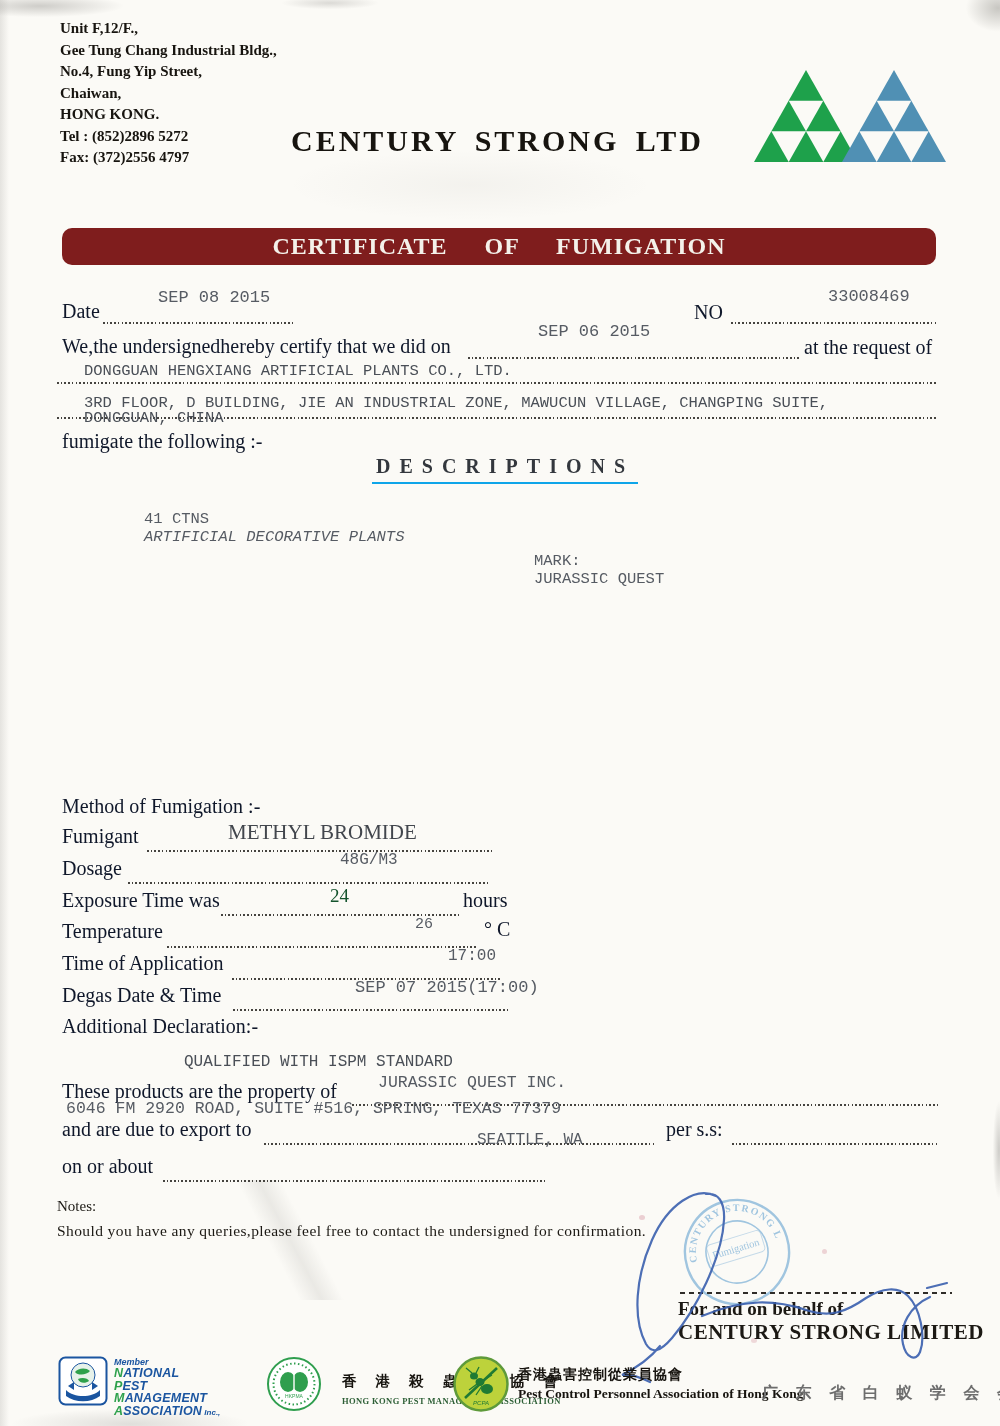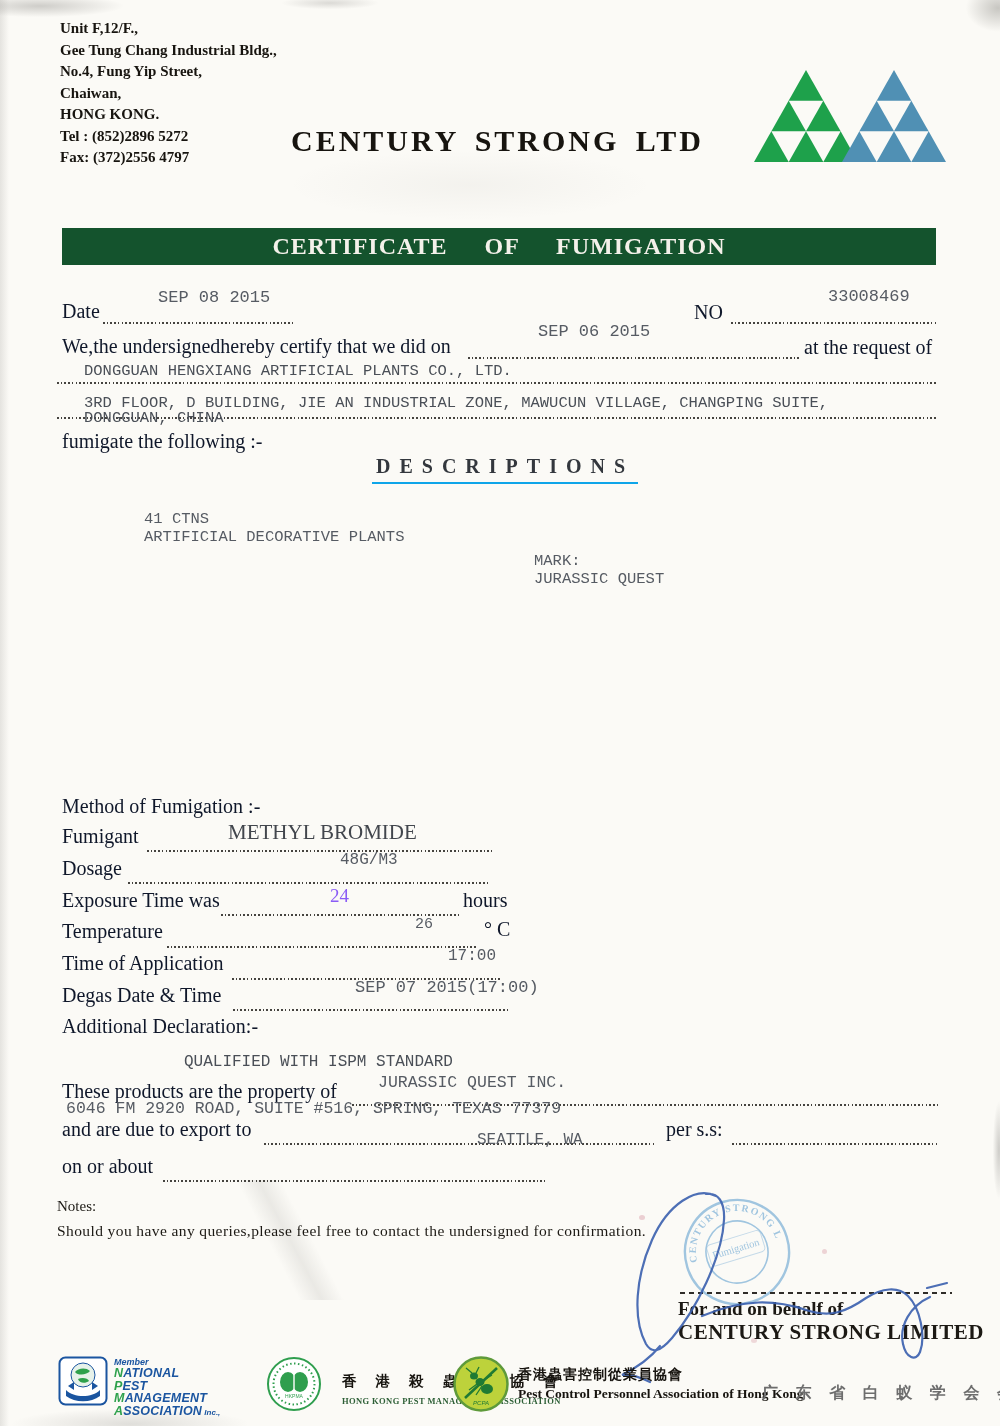--- a/index.html
+++ b/index.html
@@ -12,23 +12,23 @@
   .lab{position:absolute;white-space:nowrap;font-size:20px;font-weight:normal;color:#0f172a;}
   .dotl{position:absolute;height:2px;
     background-image:repeating-linear-gradient(90deg,#45433f 0 1.6px,transparent 1.6px 3.7px);}
   .dashl{position:absolute;height:2px;
     background-image:repeating-linear-gradient(90deg,#2f2c28 0 5px,transparent 5px 9px);}
   .typed{position:absolute;white-space:nowrap;
     font-family:"Liberation Mono","DejaVu Sans Mono",monospace;color:#565b63;}
   .typed.dark{color:#4a4f57;}
   .serifval{position:absolute;white-space:nowrap;font-family:"Liberation Serif",serif;color:#42464d;}
   .banner{
-    position:absolute;left:62px;top:228px;width:874px;height:37px;background:#14532d;
+    position:absolute;left:62px;top:228px;width:874px;height:37px;background:#7f1d1d;
     color:#f4f1ea;text-align:center;line-height:37px;font-size:24px;font-weight:bold;
-    letter-spacing:1px;word-spacing:30px;
+    letter-spacing:1px;word-spacing:30px;border-radius:10px;
   }
   .addr{position:absolute;left:60px;top:18px;font-size:15px;font-weight:bold;line-height:21.5px;color:#17140f;}
   .cjk{font-family:"DejaVu Sans","Liberation Sans",sans-serif;}
   .desc-title{
     position:absolute;left:372px;top:455px;font-family:Liberation Serif, serif;
     font-weight:bold;font-size:20px;letter-spacing:9px;color:#33373d;
     border-bottom:2px solid #0ea5e9;padding:0 4px 4px 4px;
   }
   .npma-line{font-family:"Liberation Sans",sans-serif;font-style:italic;font-weight:bold;
     font-size:12.5px;line-height:12.5px;color:#1b55a0;letter-spacing:.2px;}
@@ -101,37 +101,37 @@
 
   <div class="typed dark" style="left:84px;top:362px;font-size:15.5px;">DONGGUAN HENGXIANG ARTIFICIAL PLANTS CO., LTD.</div>
   <div class="dotl" style="left:57px;top:382px;width:881px;"></div>
   <div class="typed dark" style="left:84px;top:394px;font-size:15.5px;">3RD FLOOR, D BUILDING, JIE AN INDUSTRIAL ZONE, MAWUCUN VILLAGE, CHANGPING SUITE,</div>
   <div class="dotl" style="left:57px;top:417px;width:881px;"></div>
   <div class="typed dark" style="left:84px;top:409px;font-size:15.5px;">DONGGUAN, CHINA</div>
   <div class="lab" style="left:62px;top:430px;">fumigate the following :-</div>
 
   <div class="desc-title">DESCRIPTIONS</div>
   <div class="typed" style="left:144px;top:510px;font-size:15.5px;">41 CTNS</div>
-  <div class="typed" style="left:144px;top:528px;font-size:15.5px;">ARTIFICIAL DECORATIVE PLANTS</div>
+  <div class="typed" style="left:144px;top:528px;font-size:15.5px;font-style:italic;">ARTIFICIAL DECORATIVE PLANTS</div>
   <div class="typed" style="left:534px;top:552px;font-size:15.5px;">MARK:</div>
   <div class="typed" style="left:534px;top:570px;font-size:15.5px;">JURASSIC QUEST</div>
 
   <div class="lab" style="left:62px;top:795px;">Method of Fumigation :-</div>
 
   <div class="lab" style="left:62px;top:825px;">Fumigant</div>
   <div class="dotl" style="left:147px;top:850px;width:345px;"></div>
   <div class="serifval" style="left:228px;top:820px;font-size:21px;">METHYL BROMIDE</div>
 
   <div class="lab" style="left:62px;top:857px;">Dosage</div>
   <div class="dotl" style="left:128px;top:882px;width:362px;"></div>
   <div class="typed" style="left:340px;top:851px;font-size:16px;">48G/M3</div>
 
   <div class="lab" style="left:62px;top:889px;">Exposure Time was</div>
   <div class="dotl" style="left:221px;top:914px;width:238px;"></div>
-  <div class="serifval" style="left:330px;top:885px;font-size:19px;color:#8b5cf6;">24</div>
+  <div class="serifval" style="left:330px;top:885px;font-size:19px;color:#14532d;">24</div>
   <div class="lab" style="left:463px;top:889px;">hours</div>
 
   <div class="lab" style="left:62px;top:920px;">Temperature</div>
   <div class="dotl" style="left:167px;top:946px;width:311px;"></div>
   <div class="typed" style="left:415px;top:916px;font-size:15px;">26</div>
   <div class="lab" style="left:484px;top:918px;">° C</div>
 
   <div class="lab" style="left:62px;top:952px;">Time of Application</div>
   <div class="dotl" style="left:232px;top:978px;width:268px;"></div>
   <div class="typed" style="left:448px;top:947px;font-size:16px;">17:00</div>

